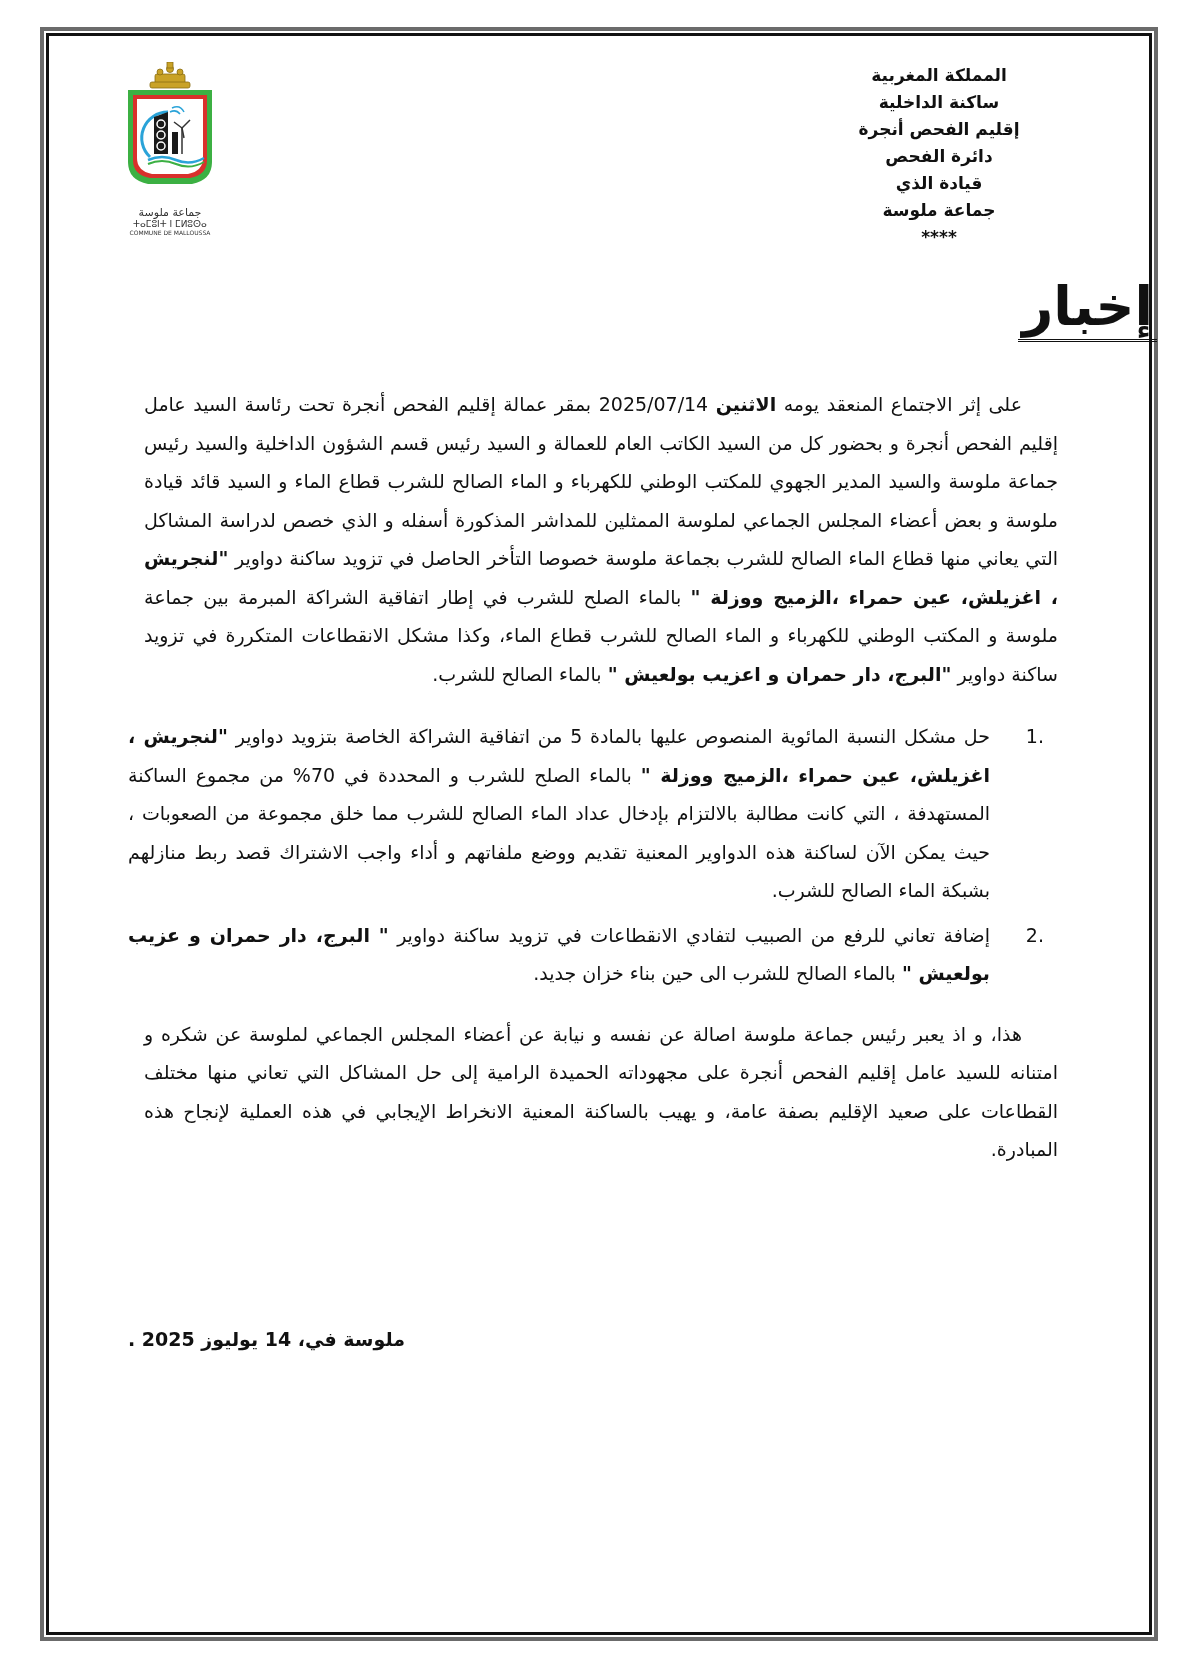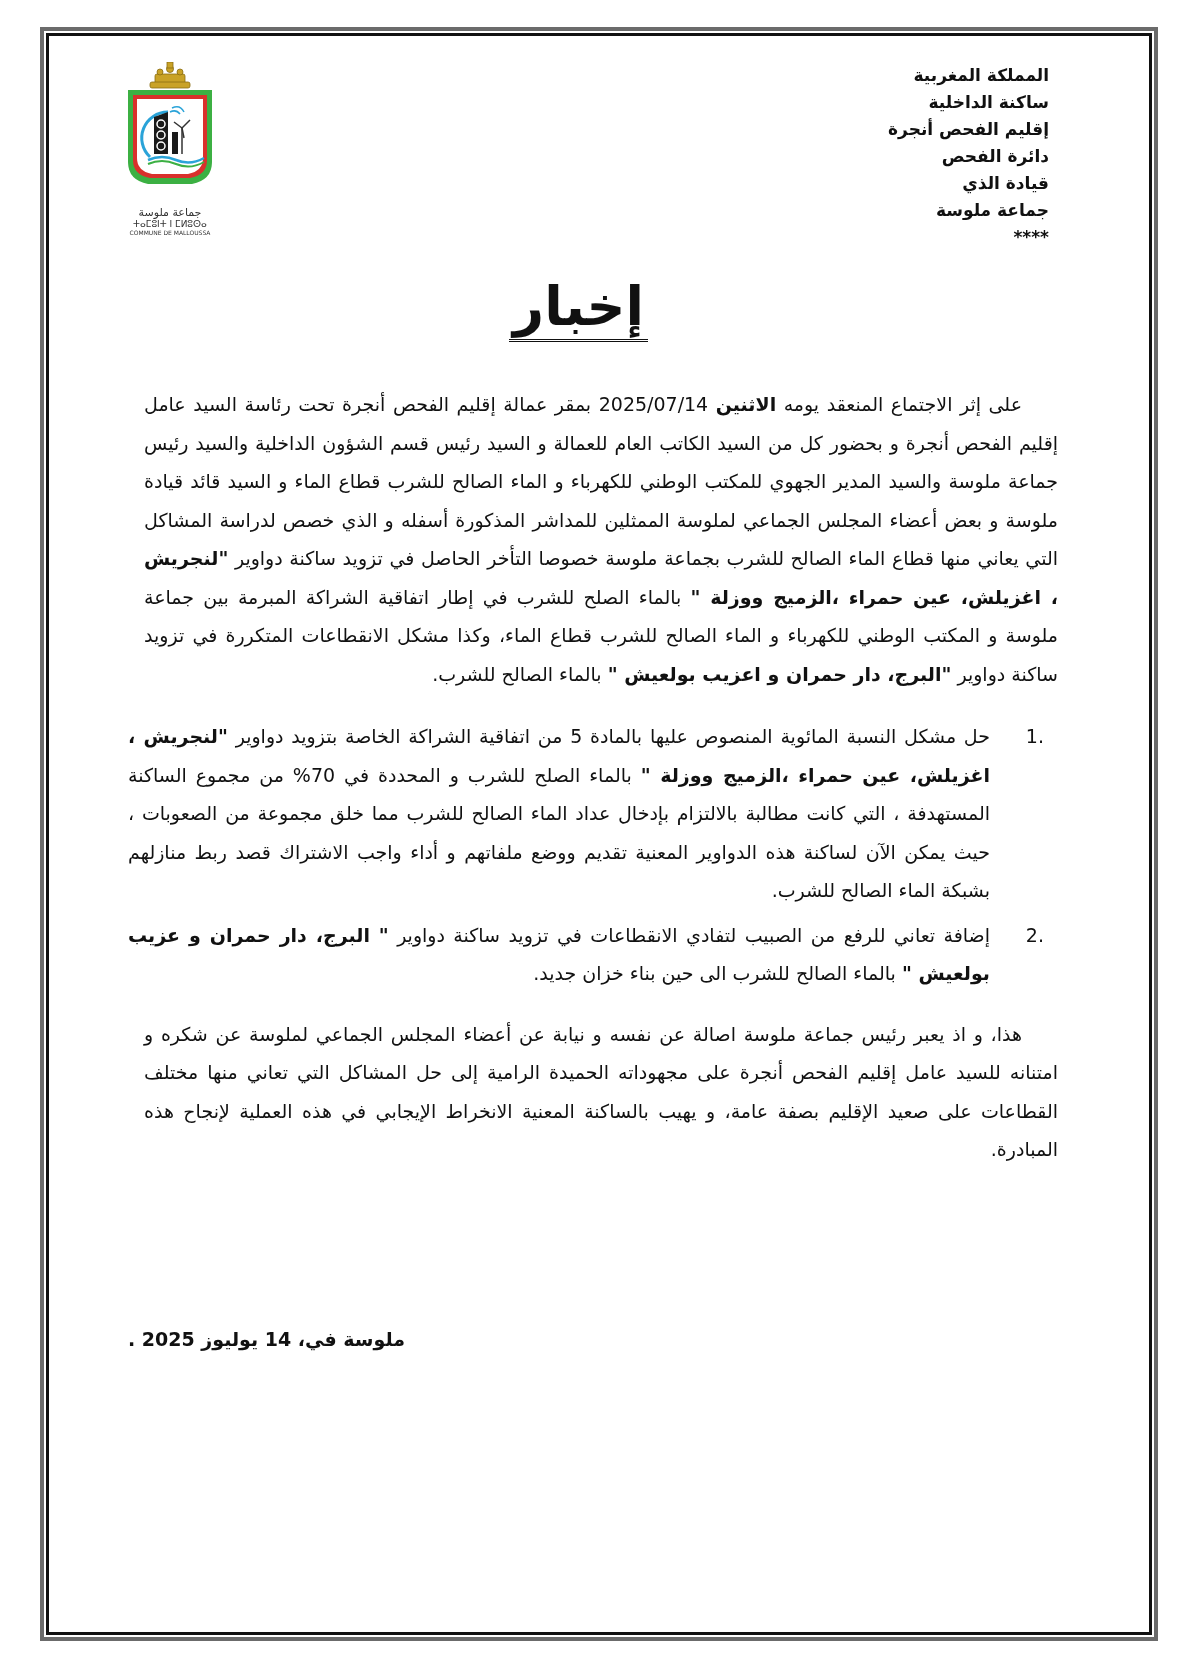--- a/index.html
+++ b/index.html
@@ -1,23 +1,23 @@
 <!DOCTYPE html>
 <html lang="ar" dir="rtl"><head>
 <meta charset="utf-8">
 <style>
   html, body { margin:0; padding:0; background:#ffffff; }
   body { width:1199px; height:1669px; position:relative; overflow:hidden; font-family:"DejaVu Sans", sans-serif; color:#111; }
   .frame-outer { position:absolute; left:40px; top:27px; width:1118px; height:1614px; border:4px solid #6b6b6b; box-sizing:border-box; }
   .frame-inner { position:absolute; left:46px; top:33px; width:1106px; height:1602px; border:3px solid #111; box-sizing:border-box; background:#fff; }
   .header { position:absolute; right:150px; top:62px; width:220px; text-align:center; font-weight:bold; font-size:17px; line-height:27px; }
-  .header div { white-space:nowrap;text-align:right; }
+  .header div { white-space:nowrap; }
   .logo { position:absolute; left:120px; top:62px; width:100px; height:175px; }
   .logo-caption { font-size:9px; text-align:center; color:#333; direction:ltr; }
-  .title { position:absolute; left:0; width:1157px; top:275px; text-align:center; font-size:54px; font-weight:bold; }
+  .title { position:absolute; left:0; width:1157px; top:275px; text-align:right; font-size:54px; font-weight:bold; }
   .title span { display:inline-block; border-bottom:3px double #111; padding:0 4px 2px; line-height:60px; }
   .body { position:absolute; left:128px; width:930px; top:385px; font-size:19px; line-height:38.5px; text-align:justify; text-align-last:right; }
   .body p { margin:0 0 24px 16px; text-indent:36px; }
   .body b { font-weight:bold; }
   .list { margin:0 0 22px 0; padding:0; list-style:none; }
   .list li { position:relative; padding-right:68px; margin-bottom:6px; }
   .list .num { position:absolute; right:14px; top:0; direction:ltr; }
   .signoff { position:absolute; left:128px; top:1328px; font-size:19px; font-weight:bold; white-space:nowrap; }
 </style>
 </head>

